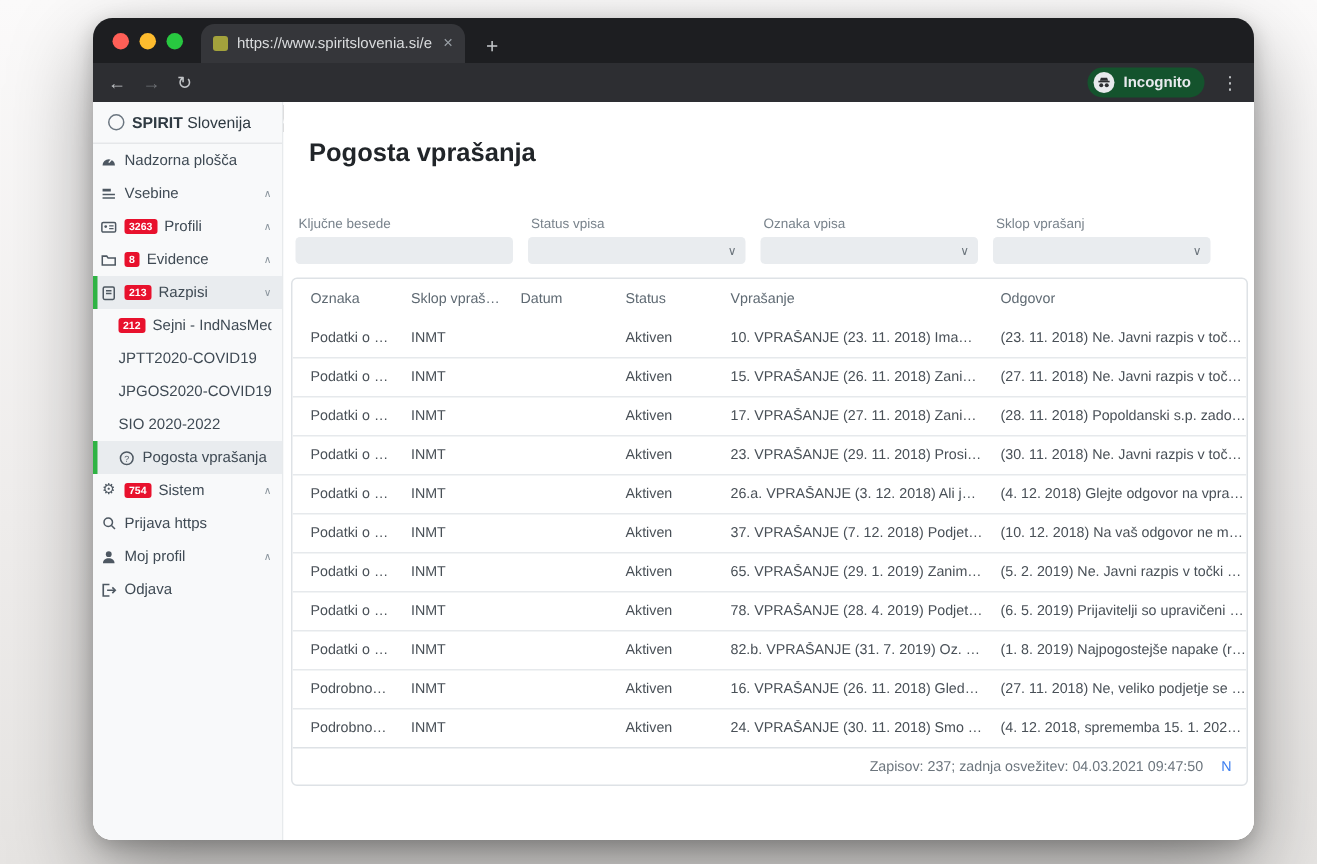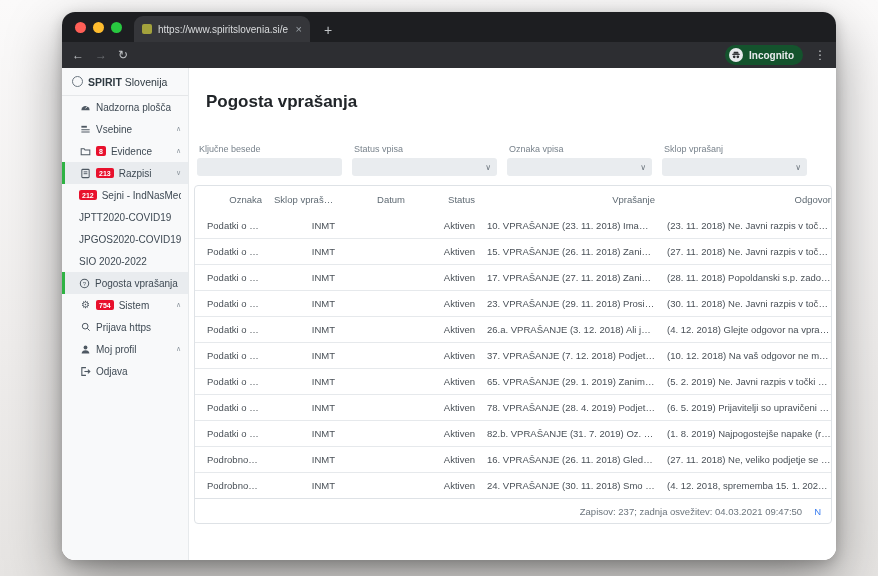--- a/index.html
+++ b/index.html
@@ -36,41 +36,41 @@
     color:#e8eaed; font-size:10px;margin-top:48px;
   }
   .incog-pill { display:flex; align-items:center; gap:6px; background:#14532d; border-radius:11px; padding:3px 9px 3px 4px; color:#e8eaed; font-size:10px; font-weight:bold; }
   .incog-circle { width:14px; height:14px; background:#e8eaed; border-radius:50%; display:flex; align-items:center; justify-content:center; }
   .menu-dots { color:#c6c9cc; font-size:12px; letter-spacing:0; }
   
   .app { display:flex; height:492px; background:#fff; }
   .sidebar { width:127px; flex:none; background:#f8f9fa; border-right:1px solid #e7eaec; color:#3f4a54; }
   .logo-row { height:28px; display:flex; align-items:center; gap:5px; padding:0 10px; border-bottom:1px solid #e5e7e9; font-size:10.5px; color:#2f3a42; }
   .logo-circle { width:11px; height:11px; border:1.5px solid #6b7680; border-radius:50%; flex:none; }
-  .nav-item { height:22px; display:flex; align-items:center; gap:5px; padding:0 7px 0 18px; font-size:10px; white-space:nowrap; overflow:hidden; cursor:default; }
+  .nav-item { height:22px; display:flex; align-items:center; gap:5px; padding:0 7px 0 5px; font-size:10px; white-space:nowrap; overflow:hidden; cursor:default; }
   .nav-item.sub { padding-left:17px; }
   .nav-item.selected { background:#e9ecef; box-shadow: inset 3px 0 0 0 #2fb344; }
   .nav-icon { width:11px; height:11px; flex:none; display:flex; align-items:center; justify-content:center; color:#4e5862; font-size:10px; line-height:1; }
   .nav-label { overflow:hidden; white-space:nowrap; }
   .nav-badge { background:#e8112d; color:#fff; font-size:7px; font-weight:bold; border-radius:2px; padding:1.5px 3px; line-height:1; flex:none; }
   .nav-chevron { margin-left:auto; color:#8b959d; font-size:7px; flex:none; }
   
   .content { flex:1; overflow:hidden; padding:0 2px 0 5px; background:#fff; }
   .page-title { font-size:17px; font-weight:bold; color:#212529; margin:24px 0 0 12px; }
   .filters { display:flex; gap:10px; margin:32px 0 0 3px; }
   .filter { width:145px; }
   .filter-label { font-size:9px; color:#79838c; margin-bottom:4px; padding-left:2px; }
   .filter-input, .filter-select {
     width:100%; height:18px; background:#e9ecef; border:none; border-radius:3px;
     font-size:10px; color:#495057; padding:0 6px; outline:none;
     display:flex; align-items:center; justify-content:space-between;
     font-family:"Liberation Sans", sans-serif;
   }
   .select-chevron { color:#6c757d; font-size:8px; }
-  .card { margin:9px 2px 0 0; border:1px solid #dee2e6; border-radius:4px; overflow:hidden; background:#fff;text-align:right; }
+  .card { margin:9px 2px 0 0; border:1px solid #dee2e6; border-radius:4px; overflow:hidden; background:#fff; }
   .trow { display:flex; height:26px; align-items:center; font-size:9.5px; color:#495057; }
   .trow.head { color:#5f6a73; }
   .trow + .trow { border-top:1px solid #e6e9ec; }
   .cell { padding-left:12px; white-space:nowrap; overflow:hidden; text-overflow:ellipsis; flex:none; }
   .c0 { width:67px; } .c1 { width:73px; } .c2 { width:70px; } .c3 { width:70px; }
   .c4 { width:180px; } .c5 { flex:1 1 auto; min-width:0; }
   .tfooter { border-top:1px solid #dee2e6; height:25px; display:flex; align-items:center; justify-content:flex-end; gap:12px; padding:0 10px; font-size:9.5px; color:#6c757d; }
   .tfooter a { color:#3d7ff0; text-decoration:none; }
   svg.icon { display:block; }
 </style>
@@ -141,20 +141,33 @@
             <svg class="icon" width="11" height="11" viewBox="0 0 12 12">
               <rect x="1.5" y="2" width="6" height="2" fill="#4e5862"></rect>
               <line x1="1.5" y1="6.2" x2="10.5" y2="6.2" stroke="#4e5862" stroke-width="1.2"></line>
               <line x1="1.5" y1="8.7" x2="10.5" y2="8.7" stroke="#4e5862" stroke-width="1.2"></line>
             </svg>
           </span>
         <span class="nav-label">Vsebine</span>
         <span class="nav-chevron">∧</span>
       </div>
 
+      <div class="nav-item">
+        <span class="nav-icon">
+            <svg class="icon" width="11" height="11" viewBox="0 0 12 12">
+              <rect x="1" y="2.5" width="10" height="7" rx="1" fill="none" stroke="#4e5862" stroke-width="1.1"></rect>
+              <circle cx="3.8" cy="5.5" r="1" fill="#4e5862"></circle>
+              <line x1="6.3" y1="5" x2="9.5" y2="5" stroke="#4e5862" stroke-width="1"></line>
+              <line x1="6.3" y1="7" x2="9.5" y2="7" stroke="#4e5862" stroke-width="1"></line>
+            </svg>
+          </span>
+        <span class="nav-badge">3263</span>
+        <span class="nav-label">Profili</span>
+        <span class="nav-chevron">∧</span>
+      </div>
 
       <div class="nav-item">
         <span class="nav-icon">
             <svg class="icon" width="11" height="11" viewBox="0 0 12 12">
               <path d="M1.3 3h3.2l1 1.4h5.2v5.1H1.3z" fill="none" stroke="#4e5862" stroke-width="1.1"></path>
             </svg>
           </span>
         <span class="nav-badge">8</span>
         <span class="nav-label">Evidence</span>
         <span class="nav-chevron">∧</span>

